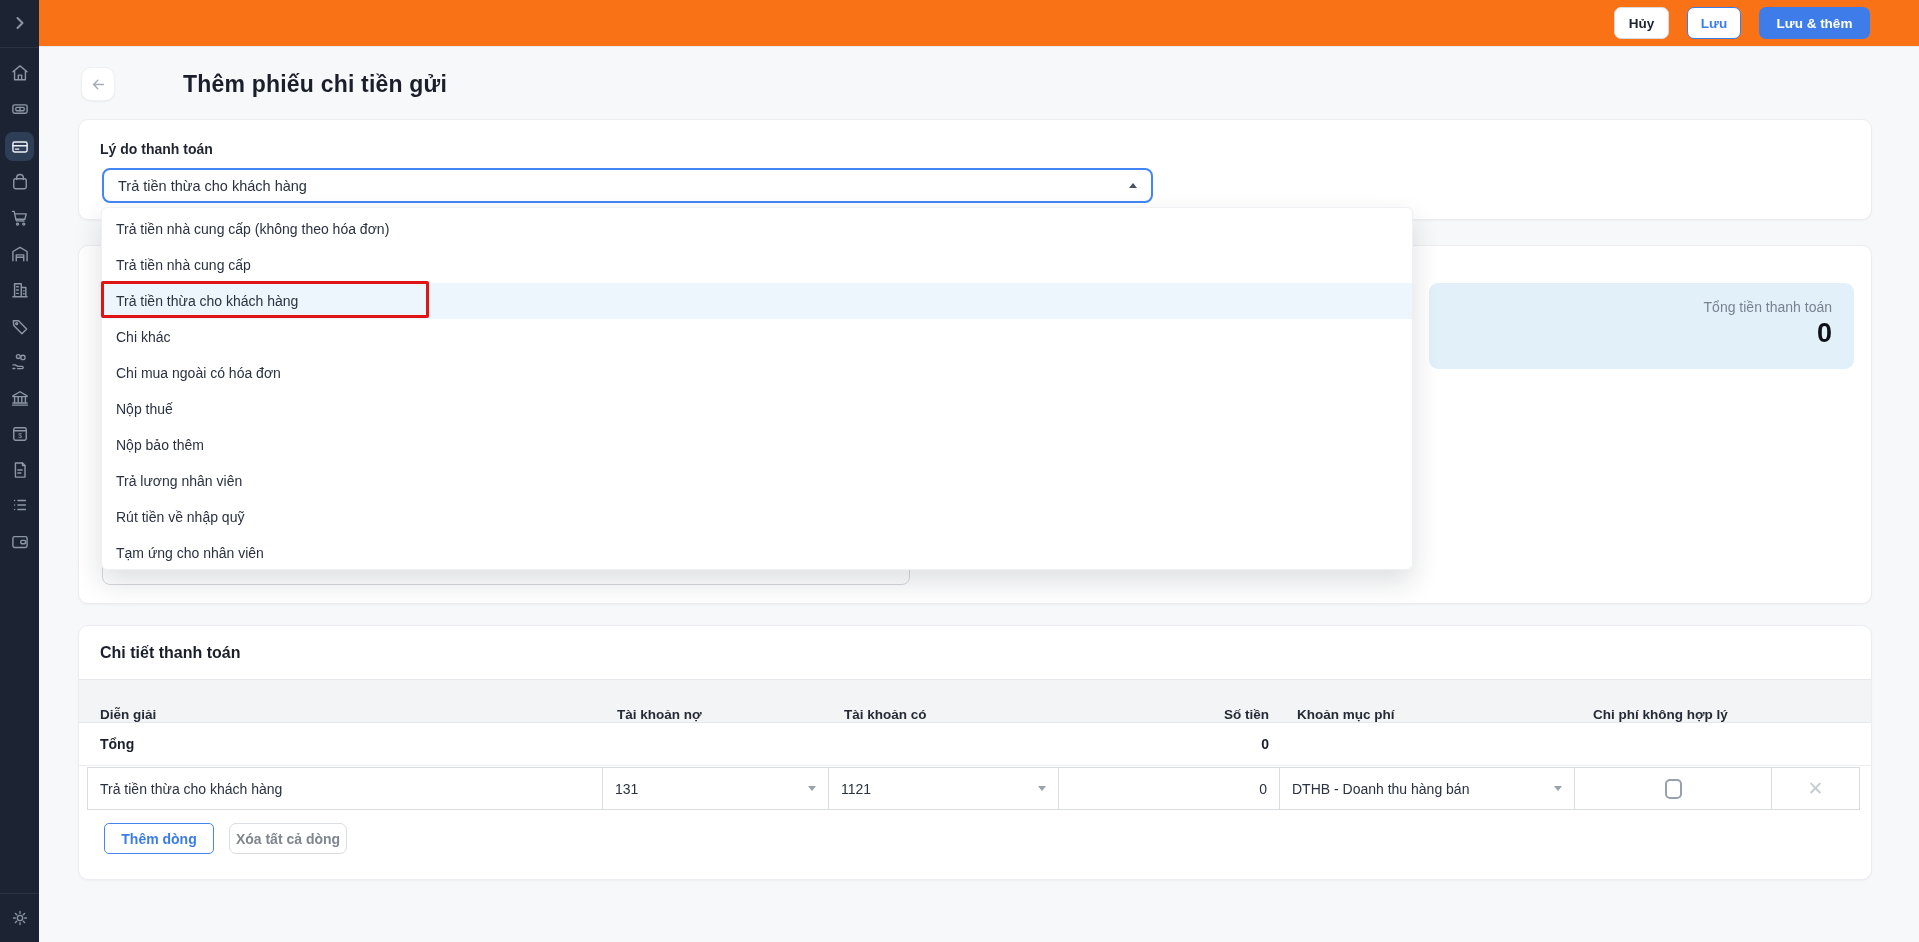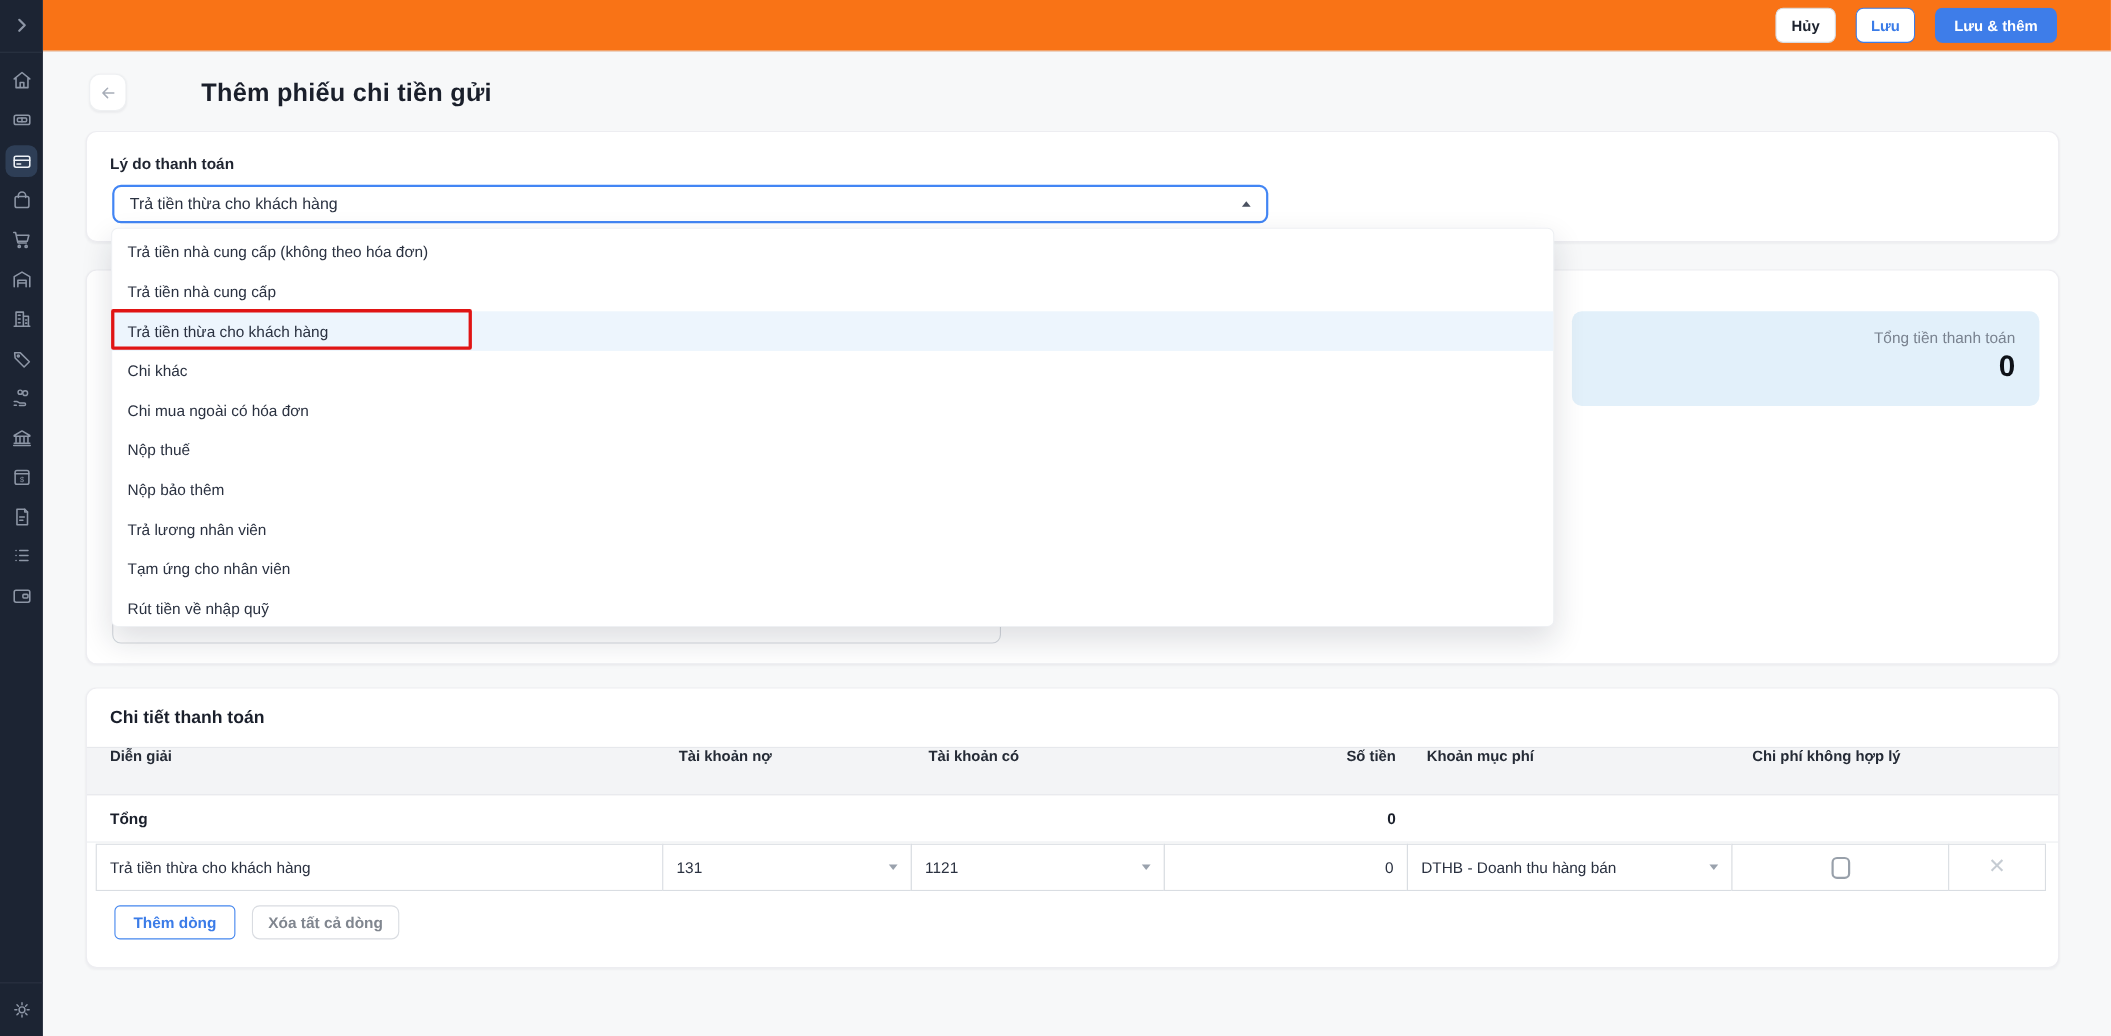--- a/index.html
+++ b/index.html
@@ -45,34 +45,34 @@
   
   .hidden-input { position:absolute; left:23px; top:300px; width:808px; height:39px; background:#fff; border:1px solid #d5d9de; border-radius:8px; }
 
   
   .summary-card { position:absolute; left:1350px; top:37px; width:425px; height:86px; background:#e2f0fa; border-radius:9px; padding:16px 22px 0 0; text-align:right; }
   .summary-label { font-size:14px; color:#79828f; }
   .summary-value { font-size:27px; font-weight:700; color:#0d1117; margin-top:3px; }
 
   
   .section-title { position:absolute; left:21px; top:18px; font-size:16px; font-weight:700; color:#1a1f2b; }
-  .thead { position:absolute; left:0; top:53px; width:1792px; height:44px; background:#f3f4f6; border-top:1px solid #e6e8ec; border-bottom:1px solid #e6e8ec; display:flex; align-items:flex-start; font-size:13.5px; font-weight:700; color:#252b36; }
+  .thead { position:absolute; left:0; top:53px; width:1792px; height:44px; background:#f3f4f6; border-top:1px solid #e6e8ec; border-bottom:1px solid #e6e8ec; display:flex; align-items:flex-end; font-size:13.5px; font-weight:700; color:#252b36; }
   .col { padding-left:14px; }
   .c1{width:524px; padding-left:21px;} .c2{width:227px;} .c3{width:231px;} .c4{width:222px; text-align:right; padding-right:14px;} .c5{width:296px;} .c6{width:198px;} .c7{width:94px;}
   .trow-total { position:absolute; left:0; top:97px; width:1792px; height:43px; border-bottom:1px solid #eceef1; display:flex; align-items:center; font-size:14px; font-weight:700; color:#1a1f2b; }
   .tgrid { position:absolute; left:8px; top:141px; width:1778px; height:43px; display:flex; font-size:14px; color:#2a3140; }
   .cell { border:1px solid #d9dde2; background:#fff; display:flex; align-items:center; padding:0 12px; }
   .cell + .cell { margin-left:-1px; }
   .g1{width:516px;} .g2{width:227px;} .g3{width:231px;} .g4{width:222px; justify-content:flex-end;} .g5{width:296px;} .g6{width:198px; justify-content:center;} .g7{width:89px; justify-content:center;}
   .caret-down { width:0; height:0; border-left:4px solid transparent; border-right:4px solid transparent; border-top:5px solid #9aa2ad; margin-left:auto; }
   .checkbox { width:17px; height:20px; border:2px solid #98a0aa; border-radius:5px; background:#fff; cursor:pointer; }
   .x-del { color:#c6ccd3; font-size:19px; line-height:1; cursor:pointer; }
   .row-actions { position:absolute; left:25px; top:197px; display:flex; gap:15px; }
   .btn-addrow { width:110px; height:31px; border:1px solid #4486ee; color:#3b7ce8; border-radius:5px; background:#fff; font-size:14px; font-weight:700; font-family:inherit; cursor:pointer; }
-  .btn-delall { width:134px; height:31px; border:1px solid #d9dce1; color:#80868f; border-radius:7px; background:#fff; font-size:14px; font-weight:700; font-family:inherit; cursor:pointer; }
+  .btn-delall { width:118px; height:31px; border:1px solid #d9dce1; color:#80868f; border-radius:7px; background:#fff; font-size:14px; font-weight:700; font-family:inherit; cursor:pointer; }
 </style>
 </head>
 <body>
 
 <div class="stage">
 
   <nav class="sidebar">
     <div class="s-icon" style="top:12px">
       <svg viewBox="0 0 24 24" fill="none" stroke="currentColor" stroke-width="2.4" stroke-linecap="round" stroke-linejoin="round">
           <path d="M9 6l6 6-6 6"></path>
@@ -206,22 +206,22 @@
 
   <div class="dropdown">
     <div class="opt">Trả tiền nhà cung cấp (không theo hóa đơn)</div>
     <div class="opt">Trả tiền nhà cung cấp</div>
     <div class="opt hl">Trả tiền thừa cho khách hàng</div>
     <div class="opt">Chi khác</div>
     <div class="opt">Chi mua ngoài có hóa đơn</div>
     <div class="opt">Nộp thuế</div>
     <div class="opt">Nộp bảo thêm</div>
     <div class="opt">Trả lương nhân viên</div>
+    <div class="opt">Rút tiền về nhập quỹ</div>
     <div class="opt">Tạm ứng cho nhân viên</div>
-    <div class="opt">Rút tiền về nhập quỹ</div>
   </div>
   <div class="red-box"></div>
 
   <section class="card card3">
     <div class="section-title">Chi tiết thanh toán</div>
 
     <div class="thead">
       <div class="col c1">Diễn giải</div>
       <div class="col c2">Tài khoản nợ</div>
       <div class="col c3">Tài khoản có</div>

